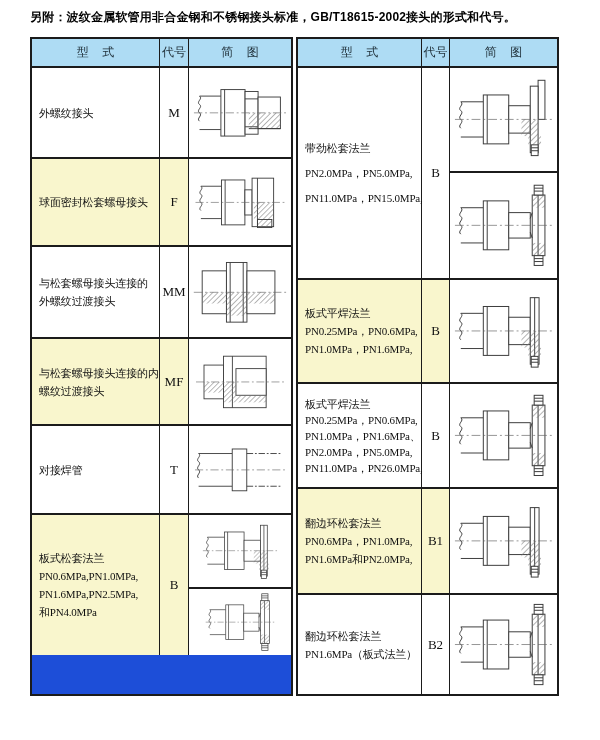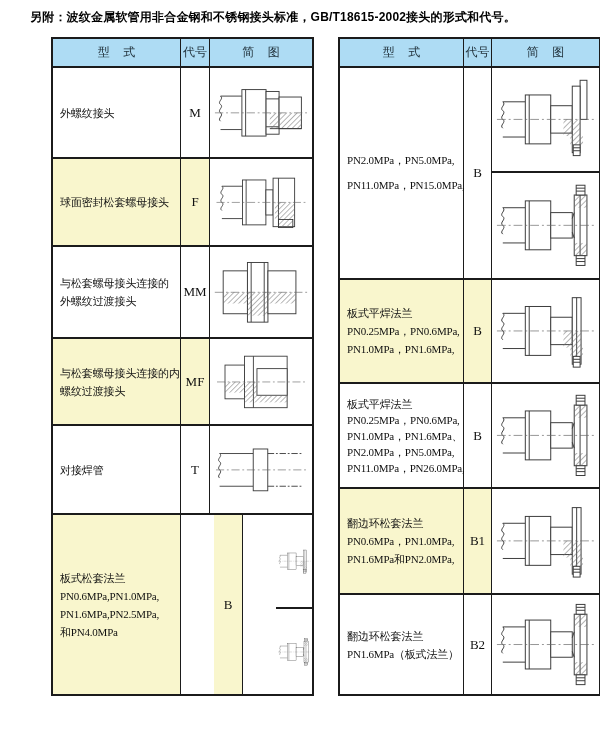--- a/index.html
+++ b/index.html
@@ -6,21 +6,21 @@
   .page {
     position:relative; width:600px; height:740px; background:#ffffff;
     font-family:"Liberation Sans","DejaVu Sans",sans-serif; color:#111;
     overflow:hidden;
   }
   .title {
     position:absolute; left:30px; top:9px; font-size:12px; font-weight:bold;
     color:#000; white-space:nowrap; letter-spacing:0.2px;
   }
   .tablewrap { position:absolute; left:30px; top:37px; display:flex; gap:3px; }
-  .half { border:2px solid #1b1b1b; background:#1d4ed8; width:263px; box-sizing:border-box;margin-left:21px; }
+  .half { border:2px solid #1b1b1b; background:#1d4ed8; width:263px; box-sizing:border-box; }
   .hrow { display:flex; height:27px; background:#aedcf4; }
   .hcell {
     display:flex; align-items:center; justify-content:center;
     font-size:12px; color:#22333d; white-space:pre; box-sizing:border-box;
   }
   .h-type  { border-right:1px solid #1b1b1b; }
   .h-code  { border-right:1px solid #1b1b1b; }
   .h-diag  { flex:1; }
   .left  .h-type { width:128px; } .left  .h-code { width:29px; }
   .right .h-type { width:124px; } .right .h-code { width:28px; }
@@ -204,21 +204,21 @@
                     <line x1="7" y1="63" x2="44" y2="63"></line>
                     <rect x="44" y="22" width="16" height="46" fill="#fff"></rect>
                     <line x1="60" y1="27" x2="97" y2="27" stroke-dasharray="7 2 2 2"></line>
                     <line x1="60" y1="63" x2="97" y2="63" stroke-dasharray="7 2 2 2"></line>
                     <line x1="3" y1="45" x2="102" y2="45" stroke="#666" stroke-width="0.7" stroke-dasharray="9 3 2 3"></line>
                   </g>
                 </svg>
               </div>
             </div>
           </div>
-          <div class="trow hl" style="height: 181px; gap: 33px;">
+          <div class="trow hl" style="height: 142px;">
             <div class="cell type-cell">
               <div class="line name">板式松套法兰</div>
               <div class="line pn">PN0.6MPa,PN1.0MPa,</div>
               <div class="line pn">PN1.6MPa,PN2.5MPa,</div>
               <div class="line pn">和PN4.0MPa</div>
             </div>
             <div class="cell code-cell">B</div>
             <div class="cell diagram-cell">
               <div class="diagram-sub" style="height: 93px;">
                 <svg viewBox="0 0 105 90" preserveAspectRatio="xMidYMid meet">
@@ -281,20 +281,21 @@
 
     <div class="half right">
       <div class="hrow">
         <div class="hcell h-type">型    式</div>
         <div class="hcell h-code">代号</div>
         <div class="hcell h-diag">简    图</div>
       </div>
       <div id="right-rows">
           <div class="trow" style="height: 212px;">
             <div class="cell type-cell">
+              <div class="line name">带劲松套法兰</div>
               <div class="line pn">PN2.0MPa，PN5.0MPa,</div>
               <div class="line pn">PN11.0MPa，PN15.0MPa,</div>
             </div>
             <div class="cell code-cell">B</div>
             <div class="cell diagram-cell">
               <div class="diagram-sub" style="height: 104px;">
                 <svg viewBox="0 0 105 90" preserveAspectRatio="xMidYMid meet">
                   <defs>
                     <pattern id="h8" width="4" height="4" patternUnits="userSpaceOnUse" patternTransform="rotate(45)">
                       <line x1="0" y1="0" x2="0" y2="4" stroke="#707070" stroke-width="1.1"></line>

